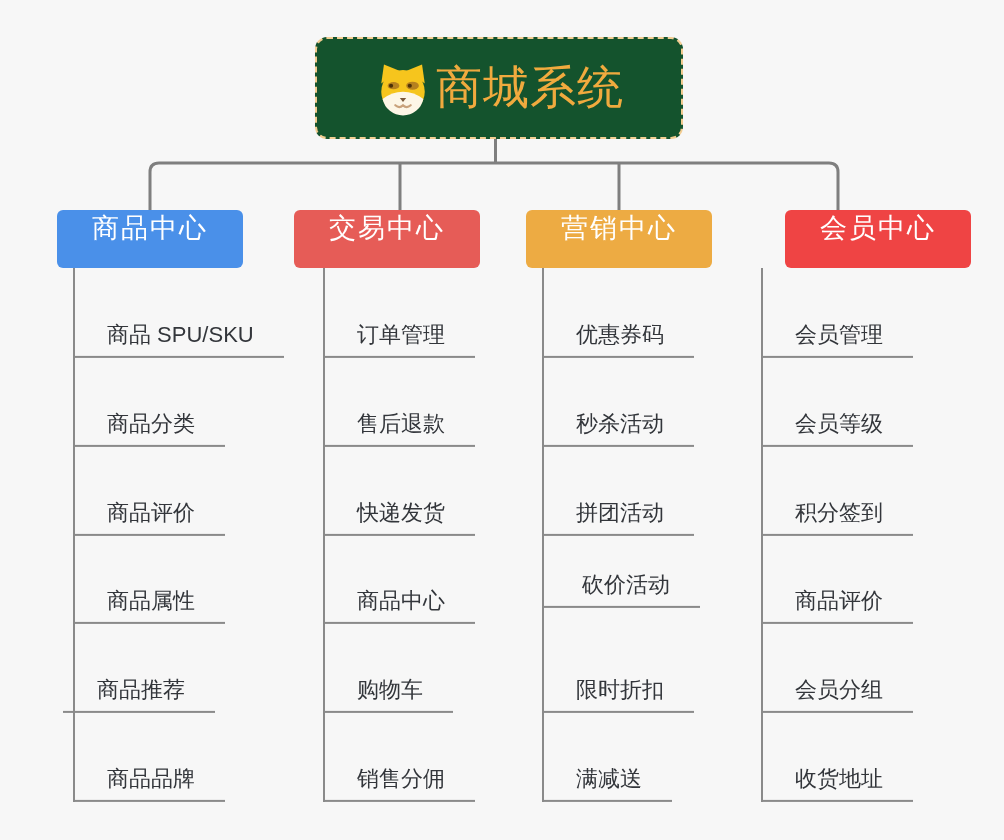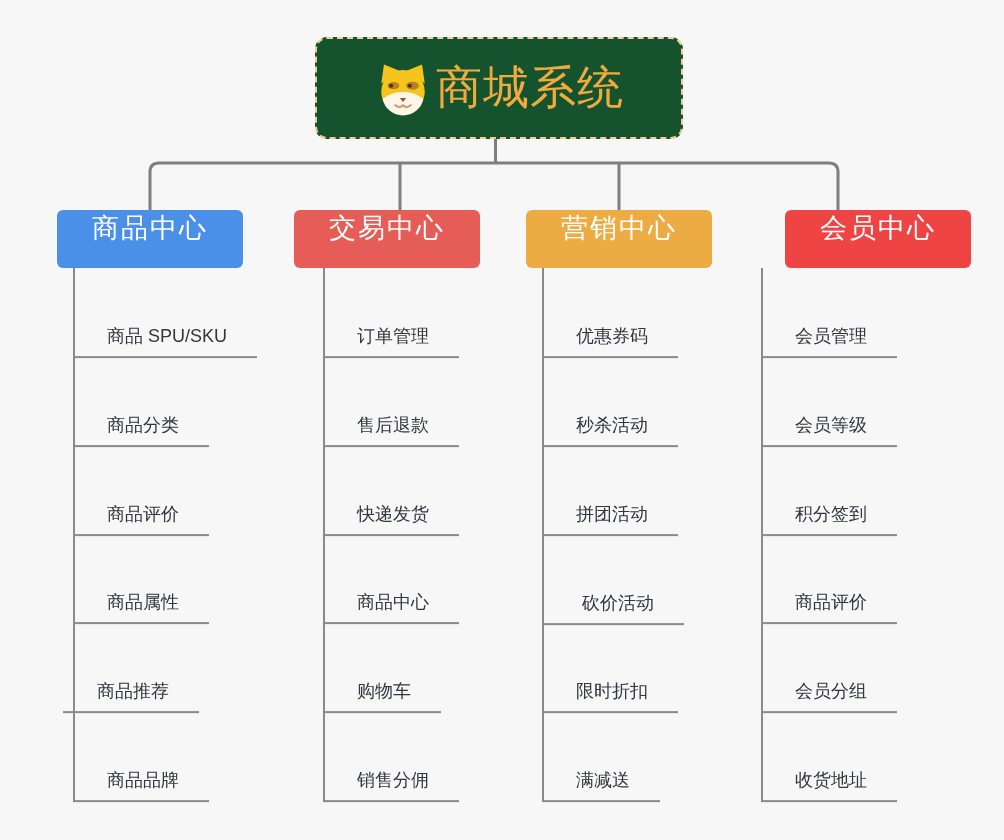--- a/index.html
+++ b/index.html
@@ -55,21 +55,21 @@
   .trunk {
     position: absolute;
     width: 2px;
     background: #8a8a8a;
   }
   .leaf {
     position: absolute;
     transform: translateY(-100%);
     border-bottom: 2px solid #8a8a8a;
     padding: 0 30px 10px 34px;
-    font-size: 18px;
+    font-size: 22px;
     line-height: 1.05;
     color: #33363b;
     white-space: nowrap;
     cursor: pointer;
   }
 </style>
 </head>
 <body>
 
 <div id="canvas">
@@ -143,21 +143,21 @@
       </div>
       <div class="trunk" style="left: 542px; top: 268px; height: 534px;"></div>
     </div>
 
     <div class="leaf" style="left: 542px; top: 358px;">优惠券码</div>
 
     <div class="leaf" style="left: 542px; top: 447px;">秒杀活动</div>
 
     <div class="leaf" style="left: 542px; top: 536px;">拼团活动</div>
 
-    <div class="leaf" style="left: 542px; top: 625px; padding-left: 40px;">砍价活动</div>
+    <div class="leaf" style="left: 542px; top: 608px; padding-left: 40px;">砍价活动</div>
 
     <div class="leaf" style="left: 542px; top: 713px;">限时折扣</div>
 
     <div class="leaf" style="left: 542px; top: 802px;">满减送</div>
 
     <div class="branch">
       <div class="branch-header" style="left: 745px; top: 210px; background: #ef4444; margin-left: 40px;">
         <span class="branch-label">会员中心</span>
       </div>
       <div class="trunk" style="left: 761px; top: 268px; height: 534px;"></div>

